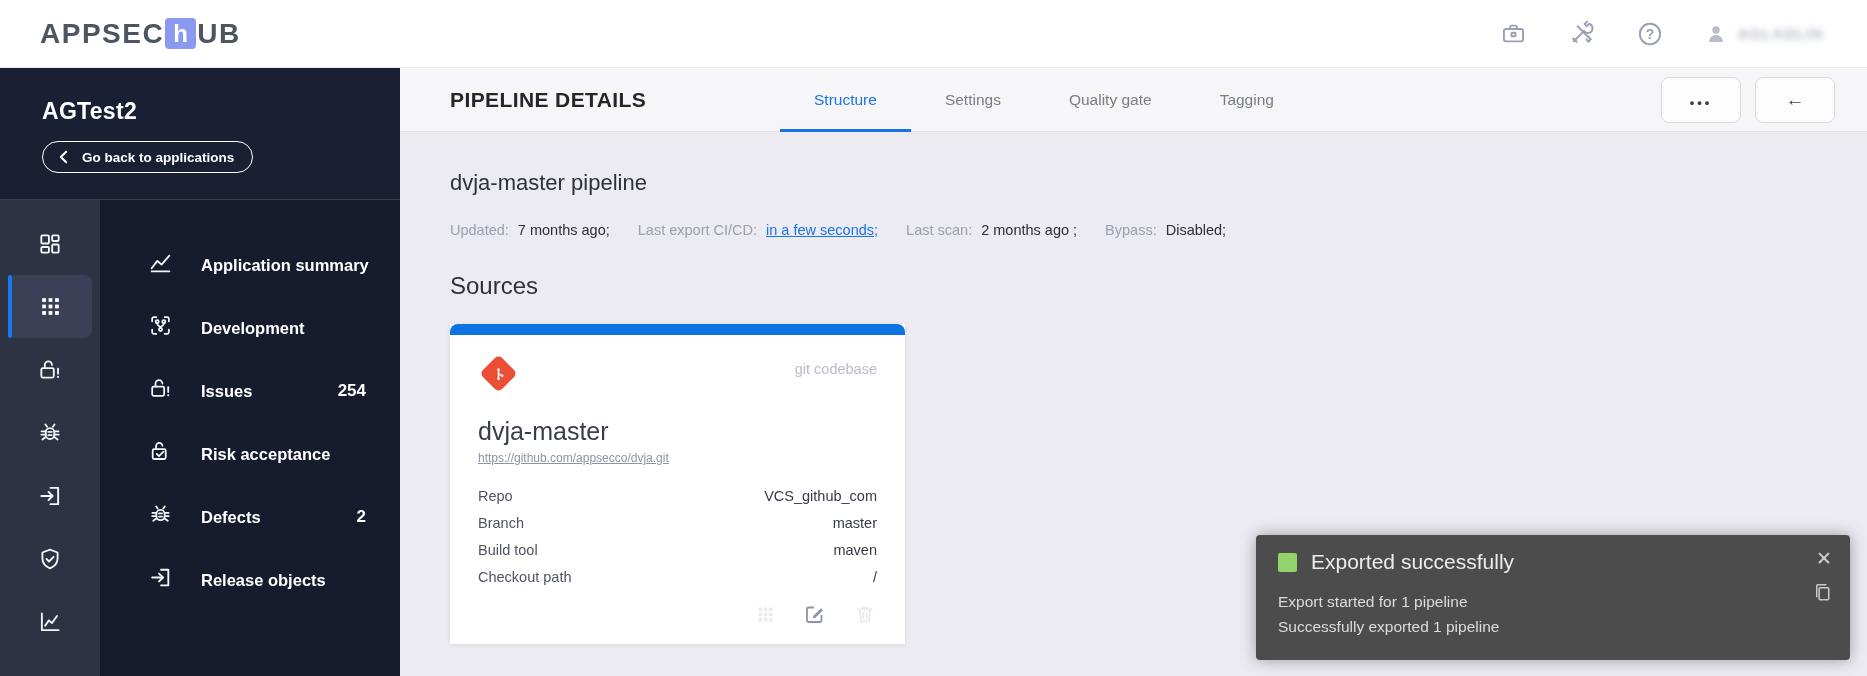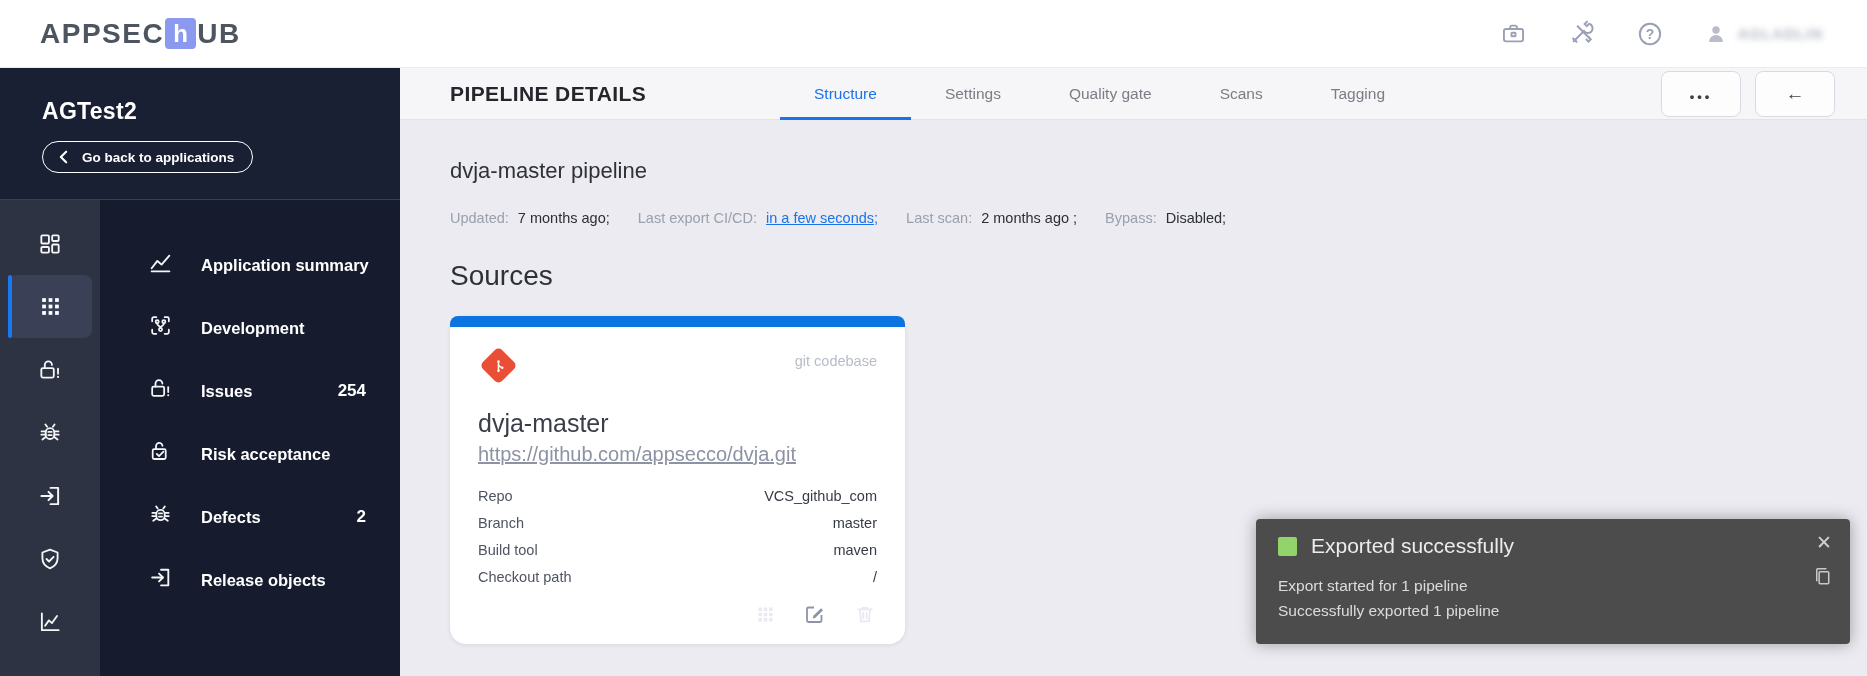--- a/index.html
+++ b/index.html
@@ -62,44 +62,44 @@
     border-radius:8px; display:flex; align-items:center; justify-content:center;
     font-family:inherit; font-size:19px; color:#3c3f45; cursor:pointer; }
   .hdr-btn.dots{ font-size:13px; letter-spacing:3px; font-weight:700; padding-top:6px; }
   .content{ flex:1; padding:32px 50px; background:#ebebf1; position:relative; }
   .pipe-title{ font-size:22px; font-weight:400; color:#2e3238; margin-top:6px; }
   .meta{ display:flex; align-items:center; gap:28px; margin-top:26px;
     font-size:14.5px; color:#9aa0ac; }
   .meta-item{ display:flex; gap:9px; }
   .meta-val{ color:#2c2f35; }
   .meta-link{ color:#1a73e8; text-decoration:underline; cursor:pointer; }
-  .src-title{ font-size:28px; font-weight:400; color:#2e3238; margin-top:34px; }
-  
-  .card{ width:455px; margin-top:24px; background:#ffffff; border-radius:16px;
+  .src-title{ font-size:24px; font-weight:400; color:#2e3238; margin-top:34px; }
+  
+  .card{ width:455px; margin-top:24px; background:#ffffff; border-radius:0;
     box-shadow:0 1px 4px rgba(40,40,60,.10); }
   .card-bar{ height:11px; background:#0c74e0; border-radius:8px 8px 0 0; }
   .card-in{ padding:18px 28px 16px; }
   .card-head{ display:flex; align-items:flex-start; justify-content:space-between; }
   .git-badge{ width:40px; height:40px; display:flex; align-items:center; justify-content:center; }
   .git-diamond{ width:27px; height:27px; background:#ea4e35; border-radius:5px;
     transform:rotate(45deg); display:flex; align-items:center; justify-content:center; }
   .git-diamond svg{ transform:rotate(-45deg); }
   .card-type{ font-size:14.5px; color:#b8bcc9; margin-top:8px; }
   .card-name{ font-size:25px; font-weight:400; color:#393e49; margin-top:24px; }
-  .card-url{ display:inline-block; font-size:20px; color:#8d93a3;
+  .card-url{ display:inline-block; font-size:12px; color:#8d93a3;
     text-decoration:underline; margin-top:5px; cursor:pointer; }
   .card-rows{ margin-top:16px; }
   .card-row{ display:flex; justify-content:space-between; padding:5.5px 0; font-size:14.5px; }
   .card-row .k{ color:#4e5461; }
   .card-row .v{ color:#363b46; }
   .card-foot{ display:flex; justify-content:flex-end; align-items:center;
     gap:26px; margin-top:12px; padding-bottom:2px; }
   .cf-icon{ width:24px; height:24px; display:flex; align-items:center; justify-content:center; cursor:pointer; }
   
-  .toast{ position:absolute; right:17px; bottom:32px; width:594px;
+  .toast{ position:absolute; right:17px; bottom:16px; width:594px;
     background:rgba(66,66,66,.94); border-radius:4px; padding:15px 22px 20px;
     box-shadow:0 0 16px rgba(0,0,0,.35); color:#e3e3e3; }
   .toast-head{ display:flex; align-items:center; gap:14px; }
   .toast-square{ width:19px; height:19px; background:#93d36b; border-radius:2px; flex-shrink:0; }
   .toast-title{ font-size:21px; font-weight:400; color:#ececec; }
   .toast-close{ position:absolute; top:12px; right:18px; font-size:19px;
     color:#d0d0d0; background:none; border:none; cursor:pointer; font-family:inherit; }
   .toast-copy{ position:absolute; top:46px; right:16px; cursor:pointer; }
   .toast-body{ margin-top:16px; font-size:15.5px; line-height:1.6; color:#dcdcdc; }
   svg{ display:block; }
@@ -277,21 +277,20 @@
     </div>
   </aside>
 
   <section class="main">
     <div class="tabbar">
       <div class="page-title">PIPELINE DETAILS</div>
       <div class="tabs">
         <div class="tab active">Structure</div>
         <div class="tab">Settings</div>
         <div class="tab">Quality gate</div>
-        <div class="tab">Scans</div>
         <div class="tab">Tagging</div>
       </div>
       <div class="hdr-buttons">
         <button class="hdr-btn dots">•••</button>
         <button class="hdr-btn">←</button>
       </div>
     </div>
 
     <div class="content">
       <h1 class="pipe-title">dvja-master pipeline</h1>

